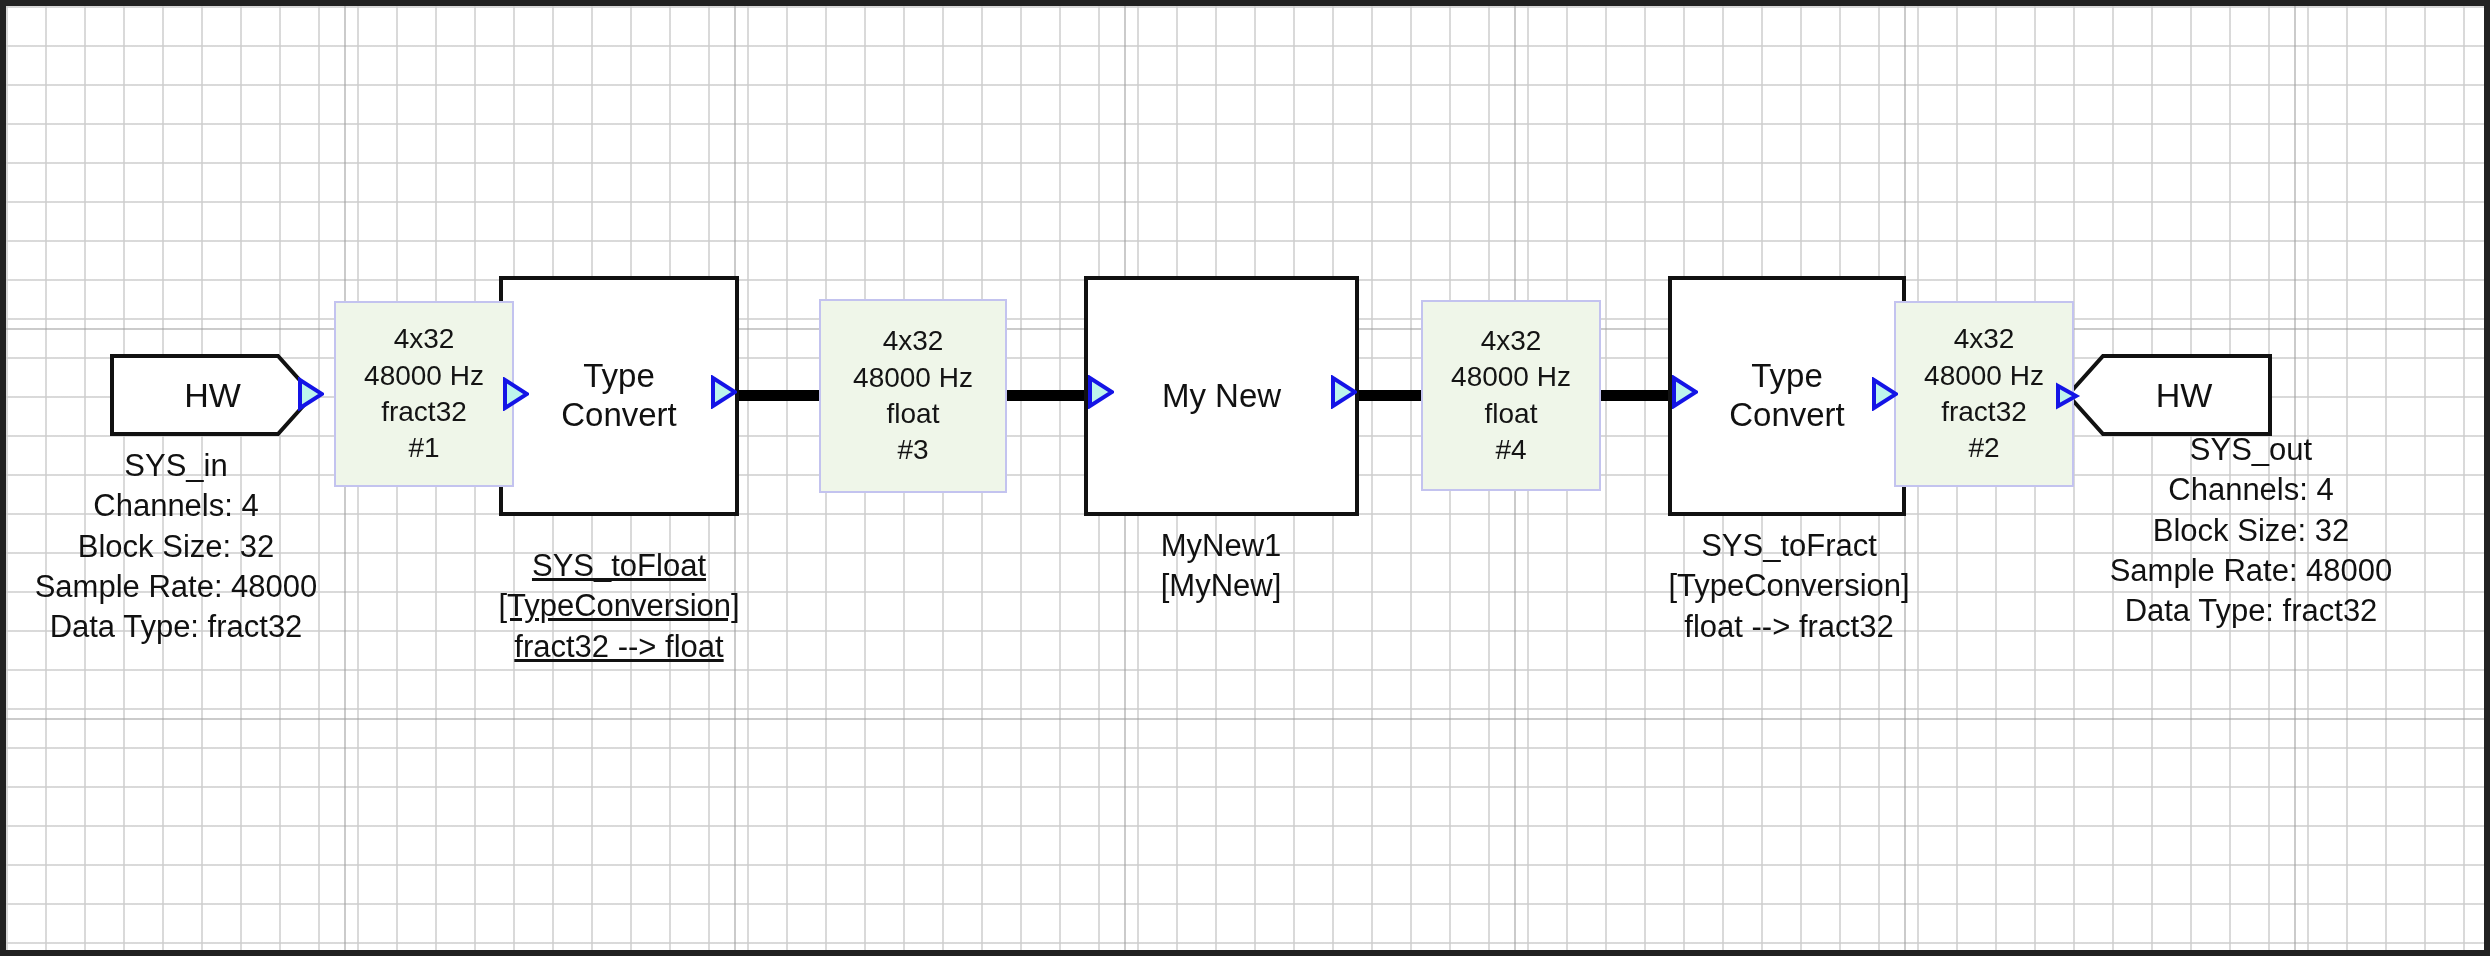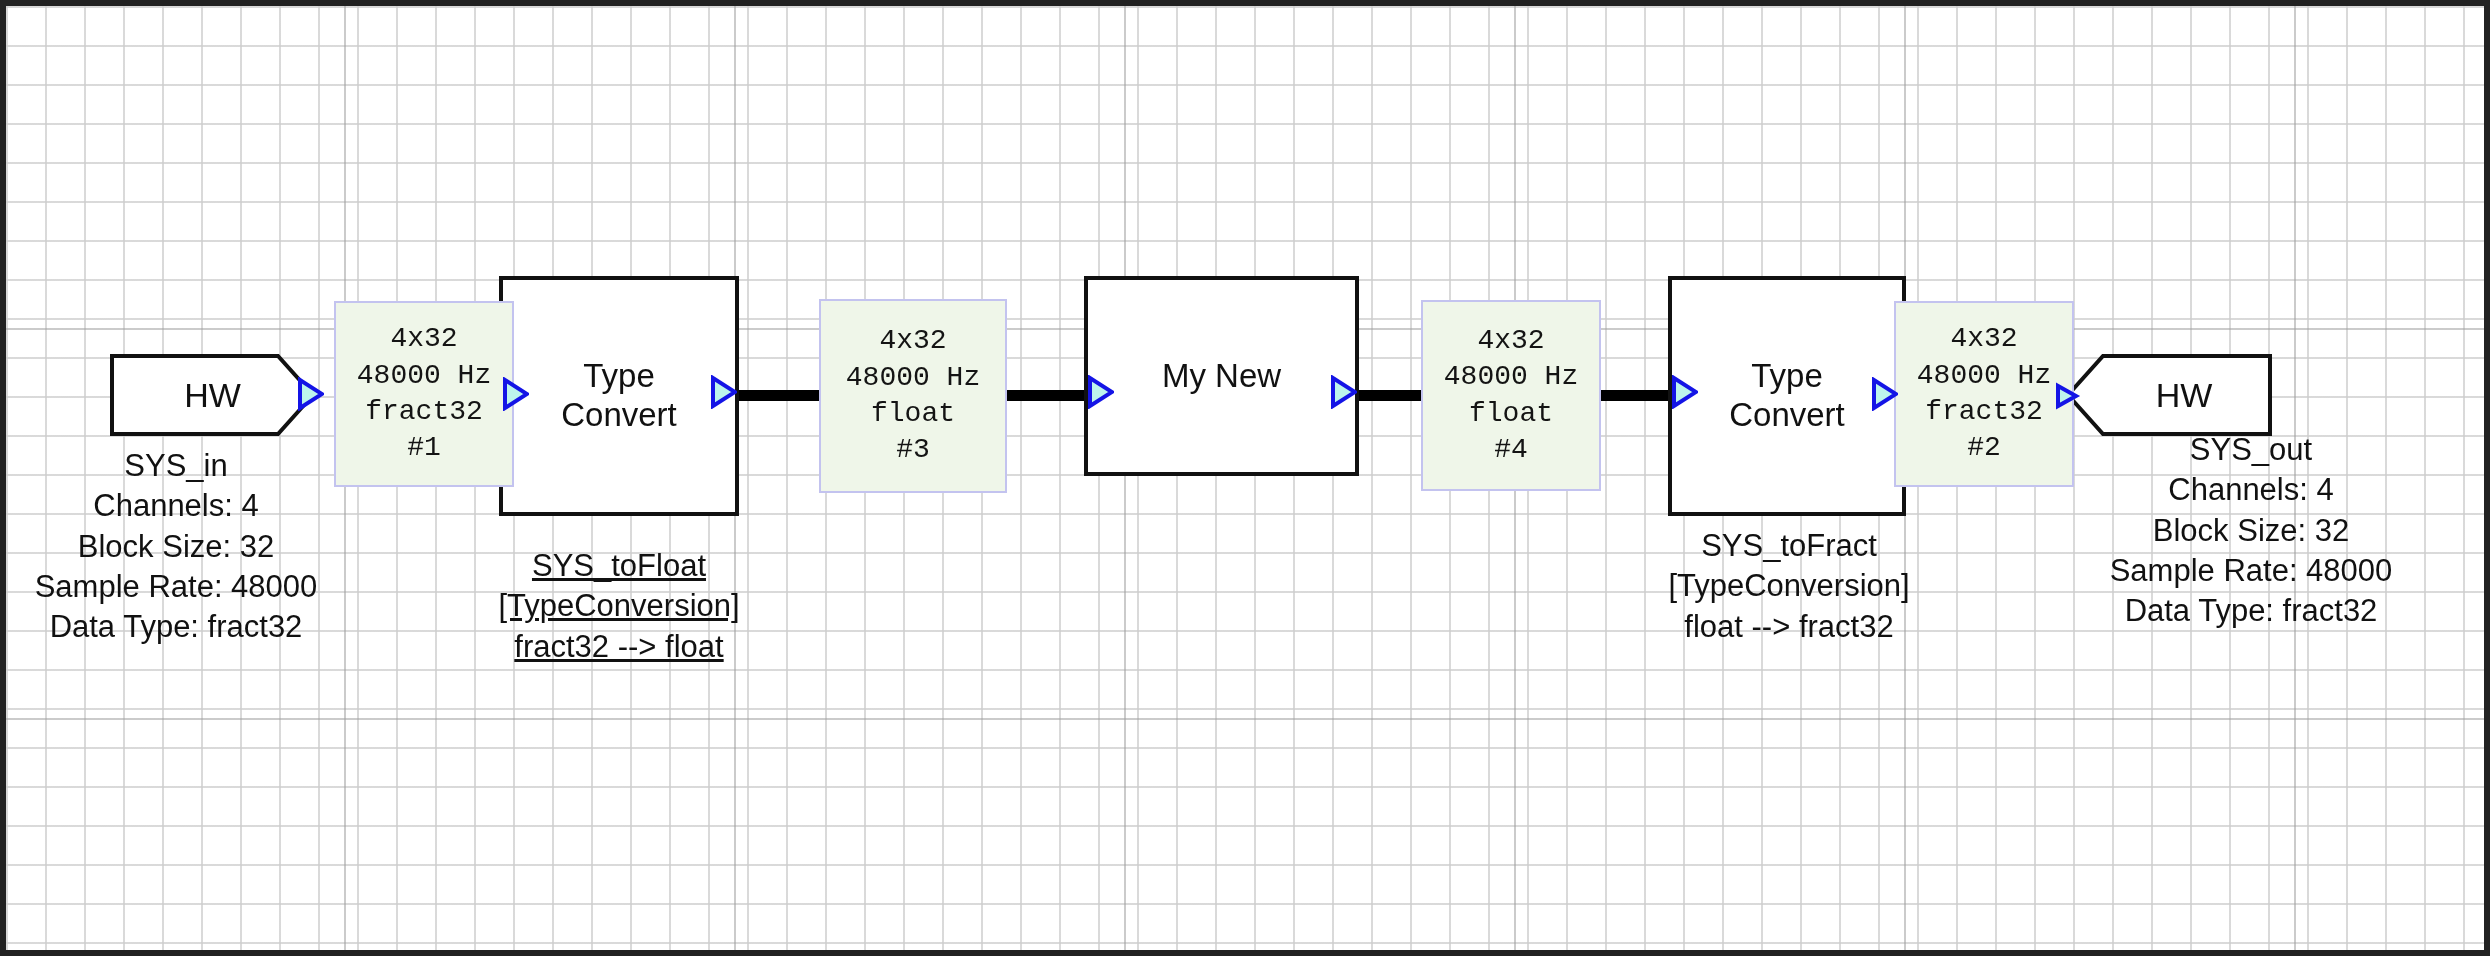--- a/index.html
+++ b/index.html
@@ -89,21 +89,20 @@
     justify-content: center;
     z-index: 9;
     line-height: 1.30;
   }
   .infobox span {
     font-size: 28px;
     color: #141414;
     white-space: nowrap;
     display: block;
     text-align: center;
-    font-family: Liberation Mono, monospace;
   }
 
   
   .port {
     position: absolute;
     z-index: 12;
     width: 28px;
     height: 34px;
   }
 
@@ -171,32 +170,34 @@
 [TypeConversion]
 fract32 --&gt; float</div>
 
   <div class="infobox" style="left:813px; top:293px; width:188px; height:194px;">
     <span>4x32</span>
     <span>48000 Hz</span>
     <span>float</span>
     <span>#3</span>
   </div>
 
-  <div class="block" style="left:1078px; top:270px; width:275px; height:200px;">
+  <div class="block" style="left:1078px; top:270px; width:275px; height:240px;">
     <div class="block-title">My New</div>
   </div>
 
   <svg class="port" style="left:1080px; top:369px;" viewBox="0 0 28 34">
     <path d="M4,3 L4,31 L26,17 Z" fill="#bdf5ec" stroke="#1414e6" stroke-width="4" stroke-linejoin="miter"></path>
   </svg>
 
   <svg class="port" style="left:1323px; top:369px;" viewBox="0 0 28 34">
     <path d="M4,3 L4,31 L26,17 Z" fill="#bdf5ec" stroke="#1414e6" stroke-width="4" stroke-linejoin="miter"></path>
   </svg>
 
+  <div class="caption" style="left:985px; top:520px; width:460px;">MyNew1
+[MyNew]</div>
 
   <div class="infobox" style="left:1415px; top:294px; width:180px; height:191px;">
     <span>4x32</span>
     <span>48000 Hz</span>
     <span>float</span>
     <span>#4</span>
   </div>
 
   <div class="block" style="left:1662px; top:270px; width:238px; height:240px;">
     <div class="block-title">Type

